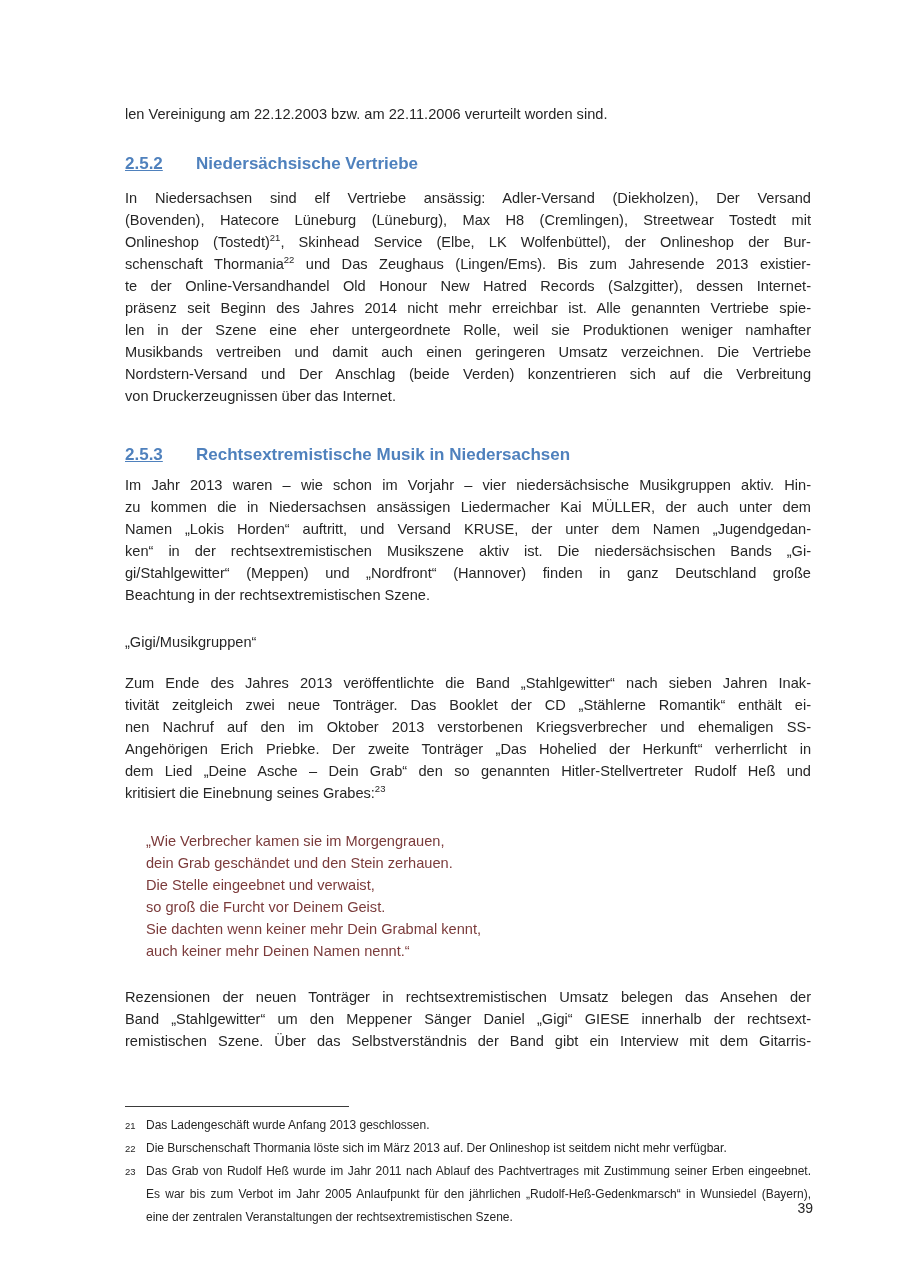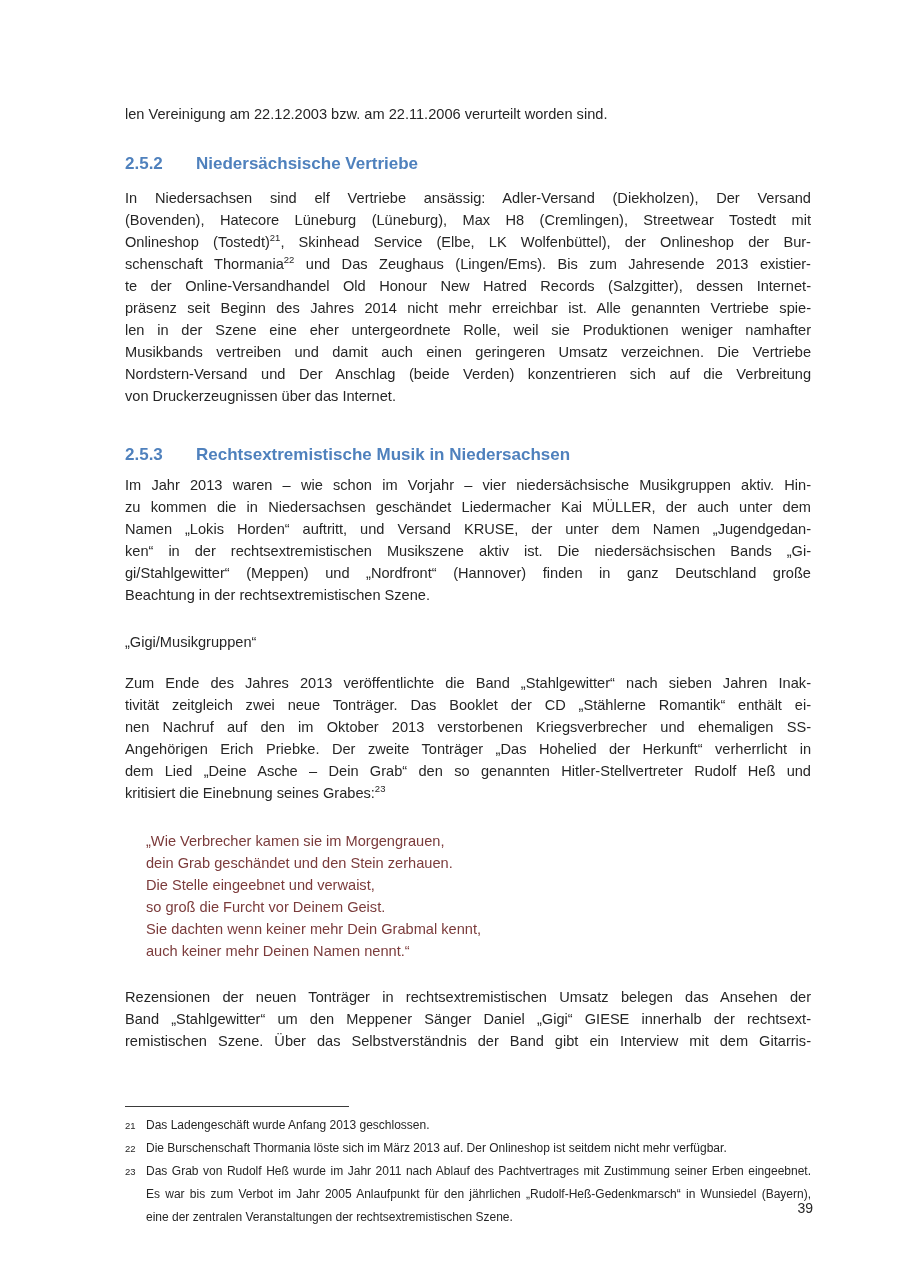--- a/index.html
+++ b/index.html
@@ -22,21 +22,21 @@
     white-space: normal;
   }
   .jl { text-align: justify; text-align-last: justify; }
 
   .heading {
     font-size: 17px;
     line-height: 24px;
     font-weight: bold;
     color: var(--heading, #4F81BD);
   }
-  .heading .sec-num { display: inline-block; width: 71px; }
+  .heading .sec-num { display: inline-block; width: 71px; text-decoration: underline; }
 
   sup.fnref {
     font-size: 9.5px;
     line-height: 0;
     vertical-align: 6px;
     letter-spacing: 0;
   }
 
   #intro-line { margin-top: 0; }
   #heading-252 { margin-top: 27px; }
@@ -98,21 +98,21 @@
       <div class="line jl">Nordstern-Versand und Der Anschlag (beide Verden) konzentrieren sich auf die Verbreitung</div>
       <div class="line">von Druckerzeugnissen über das Internet.</div>
     </div>
 
     <div id="heading-253" class="heading">
       <span class="sec-num">2.5.3</span><span>Rechtsextremistische Musik in Niedersachsen</span>
     </div>
 
     <div id="paragraph-2">
       <div class="line jl">Im Jahr 2013 waren – wie schon im Vorjahr – vier niedersächsische Musikgruppen aktiv. Hin-</div>
-      <div class="line jl">zu kommen die in Niedersachsen geschändet Liedermacher Kai MÜLLER, der auch unter dem</div>
+      <div class="line jl">zu kommen die in Niedersachsen ansässigen Liedermacher Kai MÜLLER, der auch unter dem</div>
       <div class="line jl">Namen „Lokis Horden“ auftritt, und Versand KRUSE, der unter dem Namen „Jugendgedan-</div>
       <div class="line jl">ken“ in der rechtsextremistischen Musikszene aktiv ist. Die niedersächsischen Bands „Gi-</div>
       <div class="line jl">gi/Stahlgewitter“ (Meppen) und „Nordfront“ (Hannover) finden in ganz Deutschland große</div>
       <div class="line">Beachtung in der rechtsextremistischen Szene.</div>
     </div>
 
     <div id="gigi-line" class="line">„Gigi/Musikgruppen“</div>
 
     <div id="paragraph-3">
       <div class="line jl">Zum Ende des Jahres 2013 veröffentlichte die Band „Stahlgewitter“ nach sieben Jahren Inak-</div>

